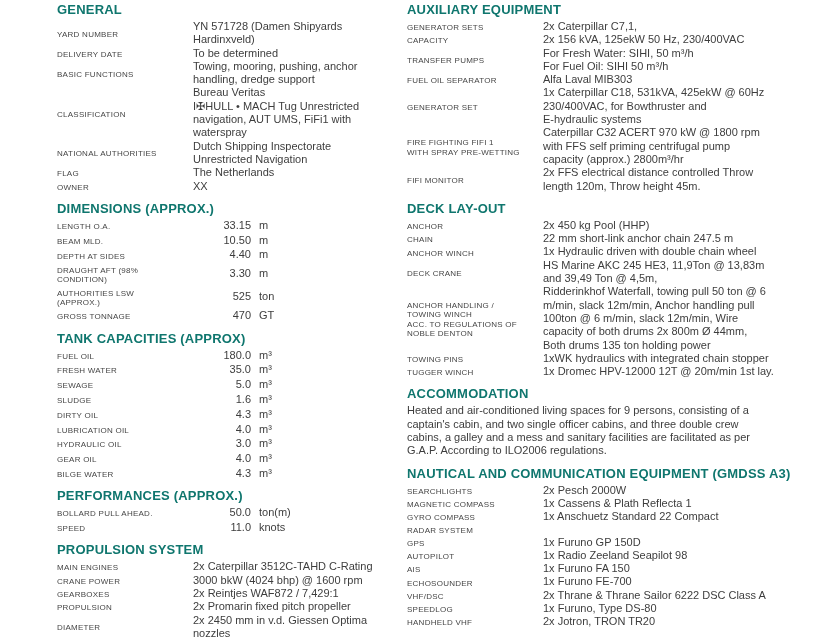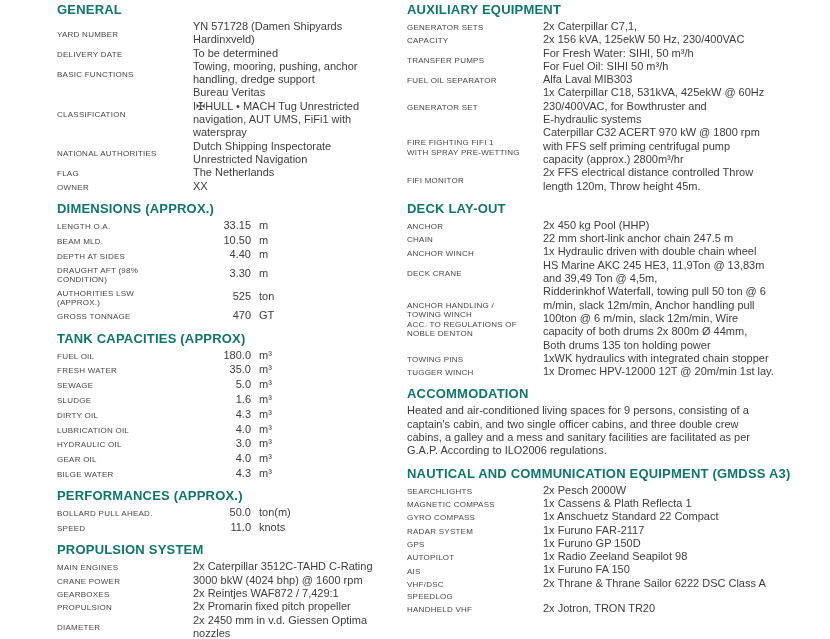--- a/index.html
+++ b/index.html
@@ -324,40 +324,44 @@
         <div class="row">
           <span class="lbl">MAGNETIC COMPASS</span>
           <span class="val">1x Cassens &amp; Plath Reflecta 1</span>
         </div>
         <div class="row">
           <span class="lbl">GYRO COMPASS</span>
           <span class="val">1x Anschuetz Standard 22 Compact</span>
         </div>
         <div class="row">
           <span class="lbl">RADAR SYSTEM</span>
-          <span class="val">1x Furuno FAR-2117</span>
         </div>
         <div class="row">
           <span class="lbl">GPS</span>
           <span class="val">1x Furuno GP 150D</span>
         </div>
         <div class="row">
           <span class="lbl">AUTOPILOT</span>
           <span class="val">1x Radio Zeeland Seapilot 98</span>
         </div>
         <div class="row">
           <span class="lbl">AIS</span>
           <span class="val">1x Furuno FA 150</span>
         </div>
         <div class="row">
+          <span class="lbl">ECHOSOUNDER</span>
+          <span class="val">1x Furuno FE-700</span>
+        </div>
+        <div class="row">
           <span class="lbl">VHF/DSC</span>
           <span class="val">2x Thrane &amp; Thrane Sailor 6222 DSC Class A</span>
         </div>
         <div class="row">
           <span class="lbl">SPEEDLOG</span>
+          <span class="val">1x Furuno, Type DS-80</span>
         </div>
         <div class="row">
           <span class="lbl">HANDHELD VHF</span>
           <span class="val">2x Jotron, TRON TR20</span>
         </div>
       </section>
     </div>
 </div>
 
 </body></html>

